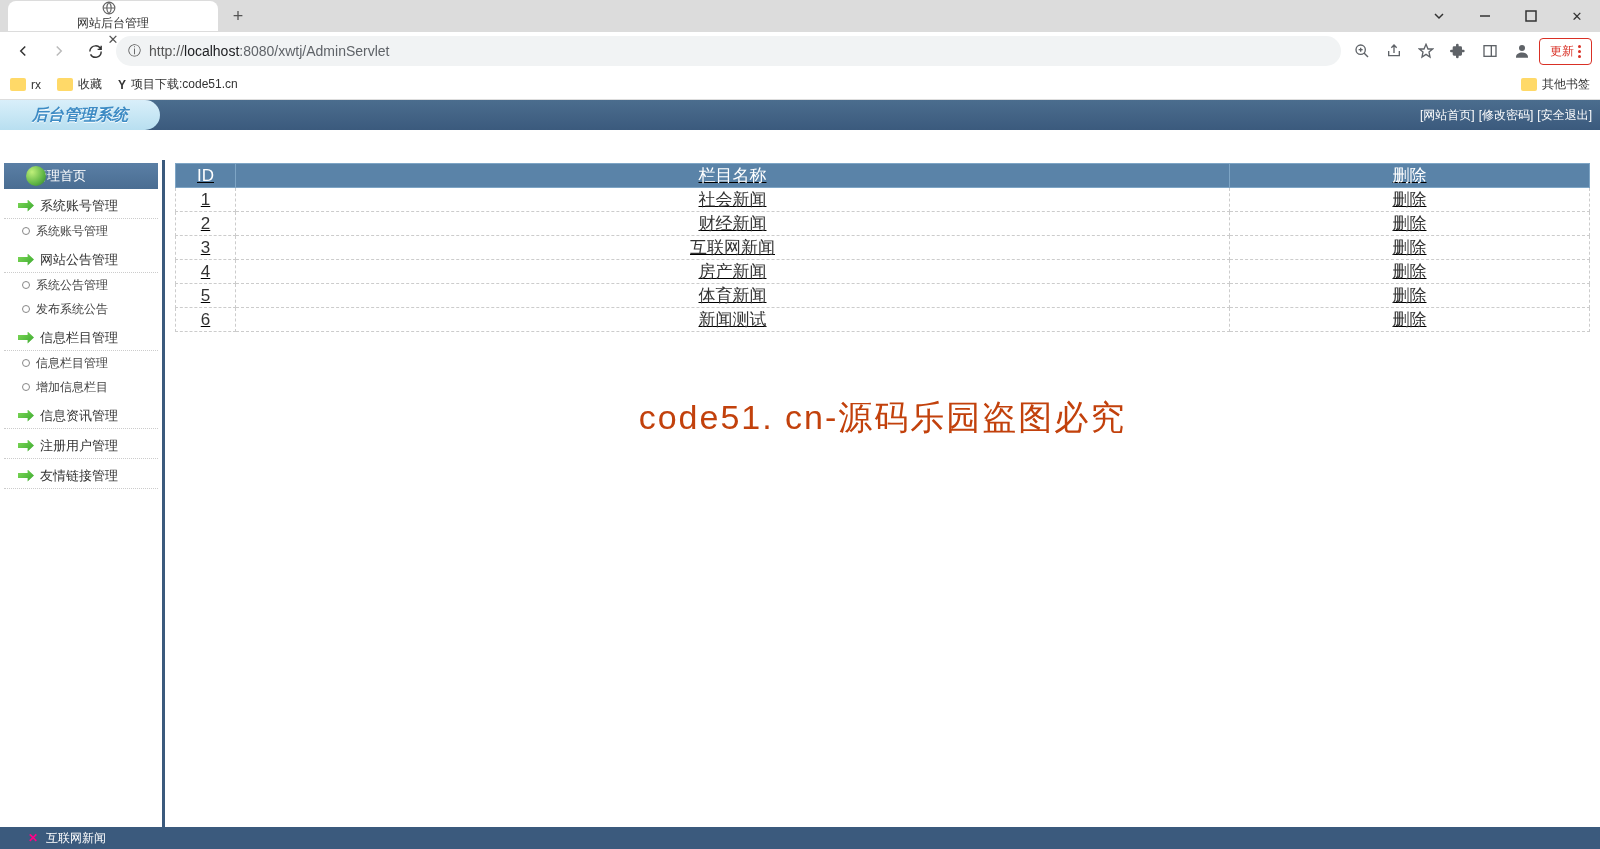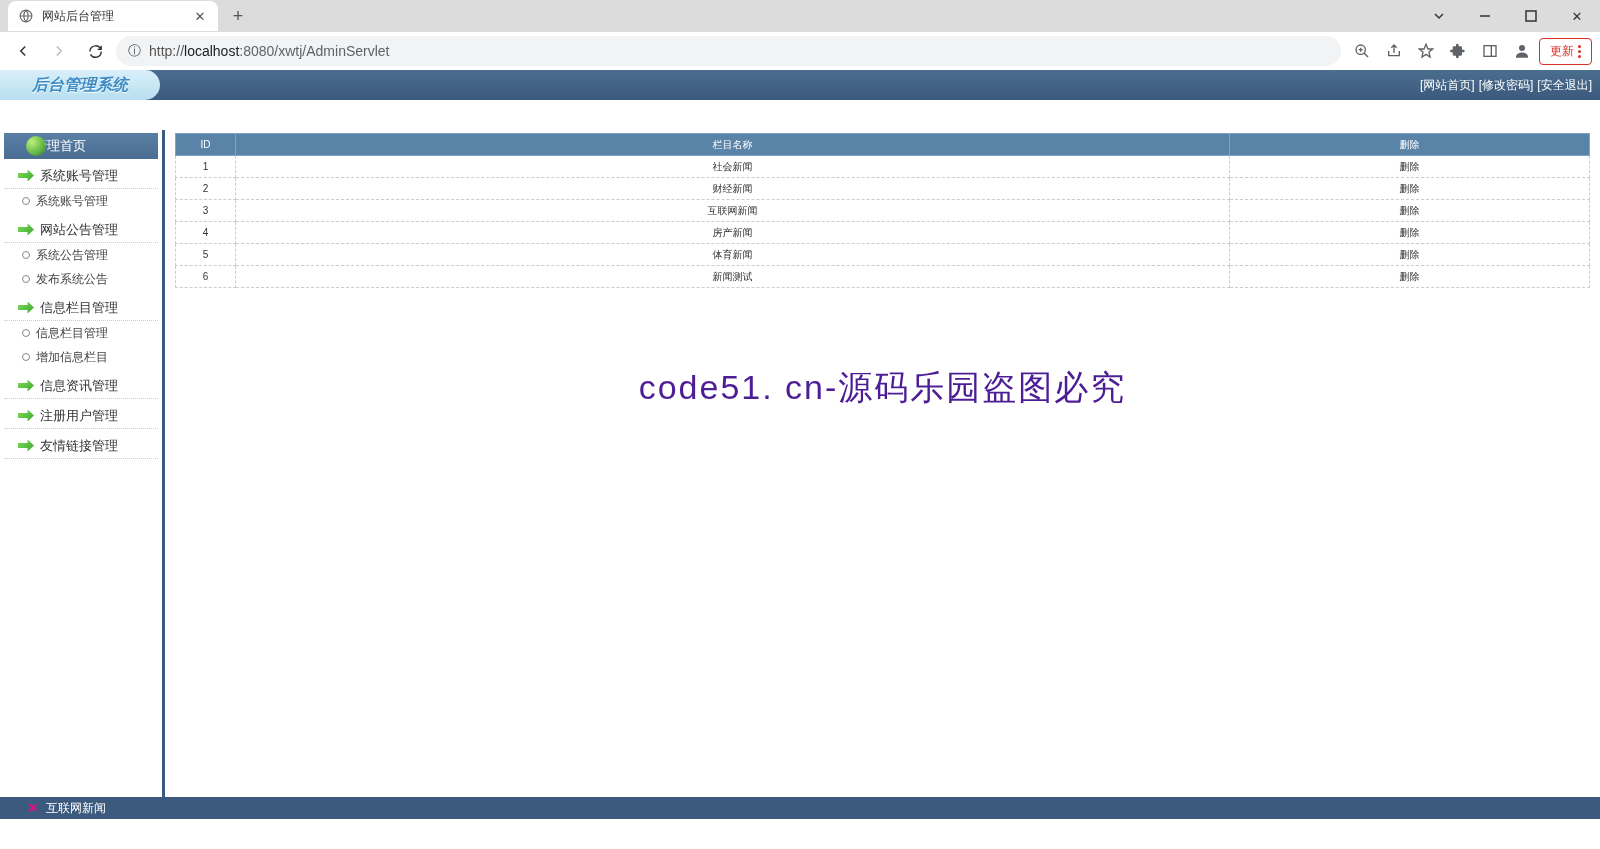--- a/index.html
+++ b/index.html
@@ -1,21 +1,21 @@
 <!DOCTYPE html>
 <html><head>
 <meta charset="utf-8">
 <style>
 * { margin: 0; padding: 0; box-sizing: border-box; }
 body { font-family: "Microsoft YaHei", Arial, sans-serif; font-size: 13px; background: #fff; overflow: hidden; }
 
 
 .browser-chrome { background: #e8e8e8; }
 .tab-bar { display: flex; align-items: center; height: 32px; background: #dcdcdc; }
-.tab { display: flex; align-items: center; background: #fff; height: 30px; padding: 0 10px; border-radius: 8px 8px 0 0; margin-left: 8px; min-width: 210px; position: relative; }
+.tab { display: flex; align-items: center; background: #fff; height: 30px; padding: 0 10px; border-radius: 8px 8px 0 0; margin-left: 8px; min-width: 210px; position: relative; flex-direction: column; }
 .tab .favicon { width: 16px; height: 16px; margin-right: 8px; display: flex; align-items: center; justify-content: center; }
 .tab .title { flex: 1; color: #333; font-size: 12px; }
 .tab .close { width: 16px; height: 16px; display: flex; align-items: center; justify-content: center; color: #555; cursor: pointer; }
 .new-tab { width: 28px; height: 28px; display: flex; align-items: center; justify-content: center; color: #555; cursor: pointer; margin-left: 6px; font-size: 18px; }
 .window-controls { margin-left: auto; display: flex; }
 .window-controls div { width: 46px; height: 32px; display: flex; align-items: center; justify-content: center; color: #333; cursor: pointer; }
 
 .addr-bar { display: flex; align-items: center; height: 38px; background: #fff; padding: 0 8px; gap: 6px; }
 .nav-icn { width: 30px; height: 30px; display: flex; align-items: center; justify-content: center; color: #555; cursor: pointer; border-radius: 50%; }
 .nav-icn.disabled { color: #bbb; }
@@ -47,28 +47,28 @@
 .main-wrap { display: flex; height: calc(849px - 32px - 38px - 30px - 30px - 30px - 22px); }
 .sidebar { width: 165px; background: #fff; border-right: 3px solid #3b5a7d; padding-top: 3px; }
 .home-item { background: linear-gradient(#5a7fa5, #4a6d92); color: #fff; height: 26px; display: flex; align-items: center; padding-left: 30px; font-size: 13px; position: relative; margin: 0 4px; }
 .home-item .globe { position: absolute; left: 22px; width: 20px; height: 20px; background: radial-gradient(circle at 30% 30%, #bff07a, #5fb545 60%, #2d7a2d); border-radius: 50%; }
 .cat-head { height: 26px; display: flex; align-items: center; padding-left: 36px; font-size: 13px; color: #333; position: relative; margin: 4px 4px 0; border-bottom: 1px dotted #ccc; cursor: pointer; }
 .arrow-icn { position: absolute; left: 14px; width: 16px; height: 12px; background: linear-gradient(135deg, #7ed957, #3aa82f); clip-path: polygon(0 30%, 60% 30%, 60% 0, 100% 50%, 60% 100%, 60% 70%, 0 70%); }
 .sub-item { height: 24px; display: flex; align-items: center; padding-left: 36px; font-size: 12px; color: #444; position: relative; cursor: pointer; }
 .sub-item::before { content: ""; position: absolute; left: 22px; width: 6px; height: 6px; border: 1px solid #888; border-radius: 50%; }
 
 .content { flex: 1; padding: 3px 10px 10px; position: relative; }
-table { width: 100%; border-collapse: collapse; font-size: 10px; }
+table { width: 100%; border-collapse: collapse; font-size: 17px; text-decoration: underline; }
 th { background: #5a83a8; color: #fff; height: 22px; border: 1px solid #7ea5c5; font-weight: normal; }
 td { height: 22px; text-align: center; border-bottom: 1px dashed #ccc; border-left: 1px dashed #ccc; border-right: 1px dashed #ccc; color: #333; }
 th.col-id, td.col-id { width: 60px; }
 th.col-del, td.col-del { width: 360px; }
 td.col-del span { cursor: pointer; }
 
-.watermark { position: absolute; top: 235px; left: 0; right: 0; text-align: center; font-size: 34px; color: #4c1d95; font-family: "Microsoft YaHei", sans-serif; letter-spacing: 2px; pointer-events: none; }
+.watermark { position: absolute; top: 235px; left: 0; right: 0; text-align: center; font-size: 34px; color: #c2410c; font-family: "Microsoft YaHei", sans-serif; letter-spacing: 2px; pointer-events: none; }
 
 .footer { height: 22px; background: #3b5a7d; display: flex; align-items: center; color: #fff; font-size: 12px; padding-left: 46px; position: relative; }
 .footer .x { position: absolute; left: 28px; color: #f08; font-weight: bold; }
 </style>
 </head>
 <body>
 
 <div class="browser-chrome">
   <div class="tab-bar">
     <div class="tab">
@@ -165,20 +165,38 @@
         <span>更新</span>
         <span class="dots">
             <span></span>
             <span></span>
             <span></span>
           </span>
       </div>
     </div>
   </div>
 
+  <div class="bookmark-bar">
+    <div class="bk-item">
+        <span class="bk-folder"></span>
+        <span>rx</span>
+      </div>
+    <div class="bk-item">
+        <span class="bk-folder"></span>
+        <span>收藏</span>
+      </div>
+    <div class="bk-item">
+        <span style="font-weight:bold;color:#333">Y</span>
+        <span>项目下载:code51.cn</span>
+      </div>
+    <div class="bk-item bk-other">
+        <span class="bk-folder"></span>
+        <span>其他书签</span>
+      </div>
+  </div>
 </div>
 
 <div class="app-header">
   <div class="logo-block">
     <span class="logo-text">后台管理系统</span>
   </div>
   <div class="header-links">
     <span>[网站首页]</span>
     <span>[修改密码]</span>
     <span>[安全退出]</span>

